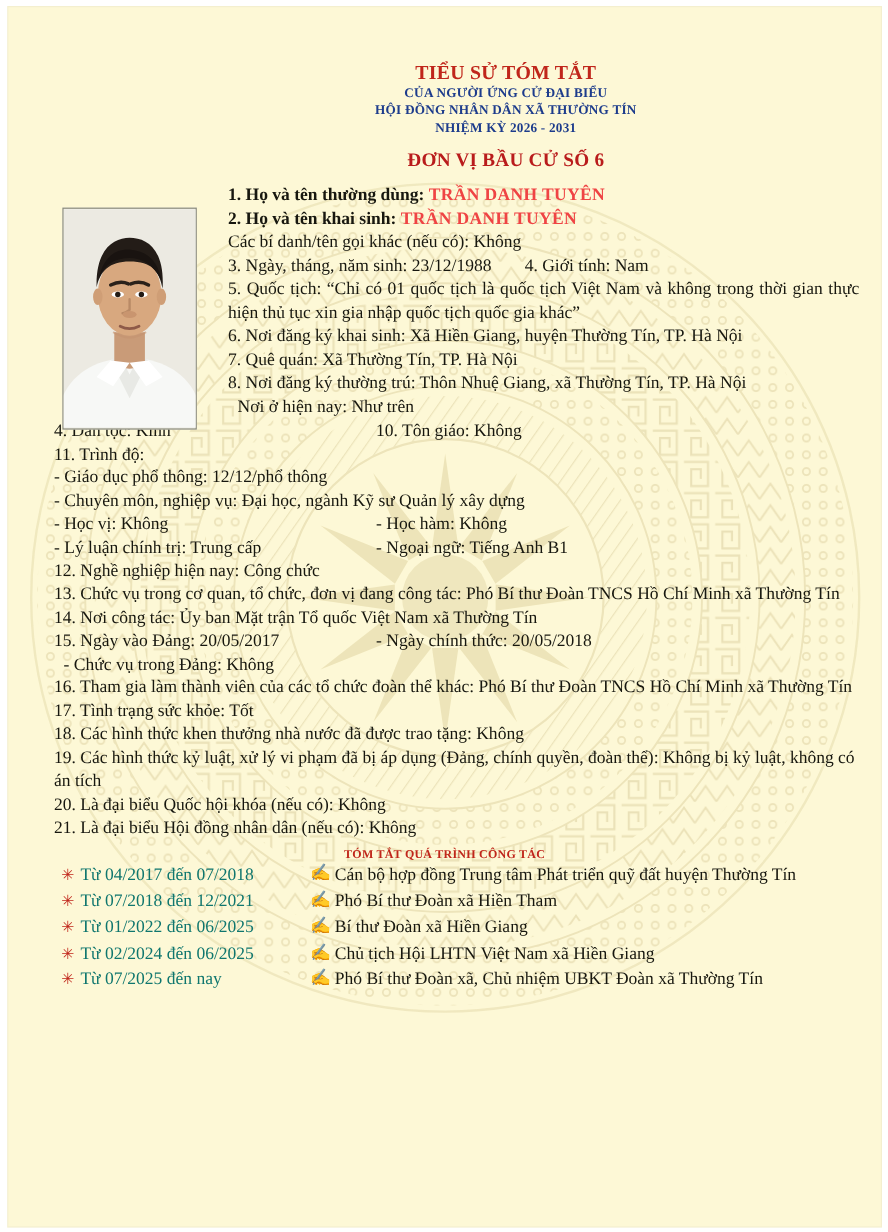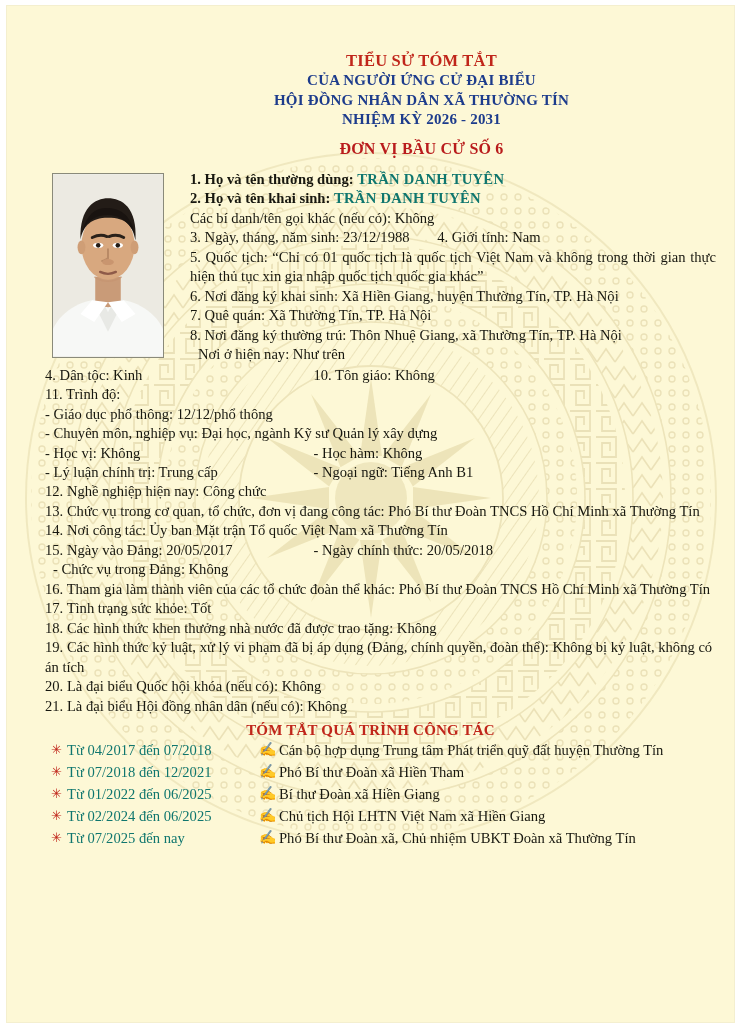--- a/index.html
+++ b/index.html
@@ -57,21 +57,21 @@
     text-align: center;
     margin-left: 110px;
     margin-right: 8px;
   }
   .heading .hl {
     font-weight: bold;
     letter-spacing: .2px;
     line-height: 1.29;
   }
   .h-red  { color: #c0261b; font-size: 16.5px; }
-  .h-blue { color: #1d3c8c; font-size: 15px; }
+  .h-blue { color: #1d3c8c; font-size: 11px; }
   .h-unit { color: #b91c1c; font-size: 16px; margin-top: 10px; }
 
   
   .photo-wrap {
     position: absolute;
     left: 45px;
     top: 167px;
     width: 112px;
     height: 185px;
     z-index: 4;
@@ -91,42 +91,42 @@
     margin-left: 183px;
     margin-right: 18px;
   }
   .fullwidth {
     margin-left: 38px;
     margin-right: 18px;
   }
   .row { white-space: normal; }
   .num { font-weight: bold; }
   .redname {
-    color: #0f766e;
+    color: #ef4444;
     font-weight: bold;
     letter-spacing: .3px;
   }
   .just { text-align: justify; text-align-last: left; }
   .two-col {
     display: flex;
   }
   .two-col .c1 { width: 47%; }
   .two-col .c2 { width: 53%; }
   .two-col-b { display:flex; }
   .two-col-b .c1 { width: 40%; }
   .two-col-b .c2 { width: 60%; }
   .spacer-top { margin-top: 1px; }
   .sub-indent { padding-left: 8px; }
 
   
   .work-title {
     text-align: center;
     color: #c0261b;
     font-weight: bold;
-    font-size: 15px;
+    font-size: 10px;
     margin-top: 6px;
     margin-bottom: 2px;
     letter-spacing: .2px;
   }
   .work-list {
     margin-left: 44px;
     margin-right: 18px;
   }
   .work-row {
     display: flex;
@@ -343,21 +343,21 @@
       <div class="row">20. Là đại biểu Quốc hội khóa (nếu có): Không</div>
       <div class="row">21. Là đại biểu Hội đồng nhân dân (nếu có): Không</div>
     </div>
 
     <div class="work-title">TÓM TẮT QUÁ TRÌNH CÔNG TÁC</div>
     <div class="work-list">
         <div class="work-row">
           <span class="work-star">✳</span>
           <span class="work-period">Từ 04/2017 đến 07/2018</span>
           <span class="work-pen">✍</span>
-          <span class="work-desc">Cán bộ hợp dụng Trung tâm Phát triển quỹ đất huyện Thường Tín</span>
+          <span class="work-desc">Cán bộ hợp đồng Trung tâm Phát triển quỹ đất huyện Thường Tín</span>
         </div>
         <div class="work-row">
           <span class="work-star">✳</span>
           <span class="work-period">Từ 07/2018 đến 12/2021</span>
           <span class="work-pen">✍</span>
           <span class="work-desc plain">Phó Bí thư Đoàn xã Hiền Tham</span>
         </div>
         <div class="work-row">
           <span class="work-star">✳</span>
           <span class="work-period">Từ 01/2022 đến 06/2025</span>

